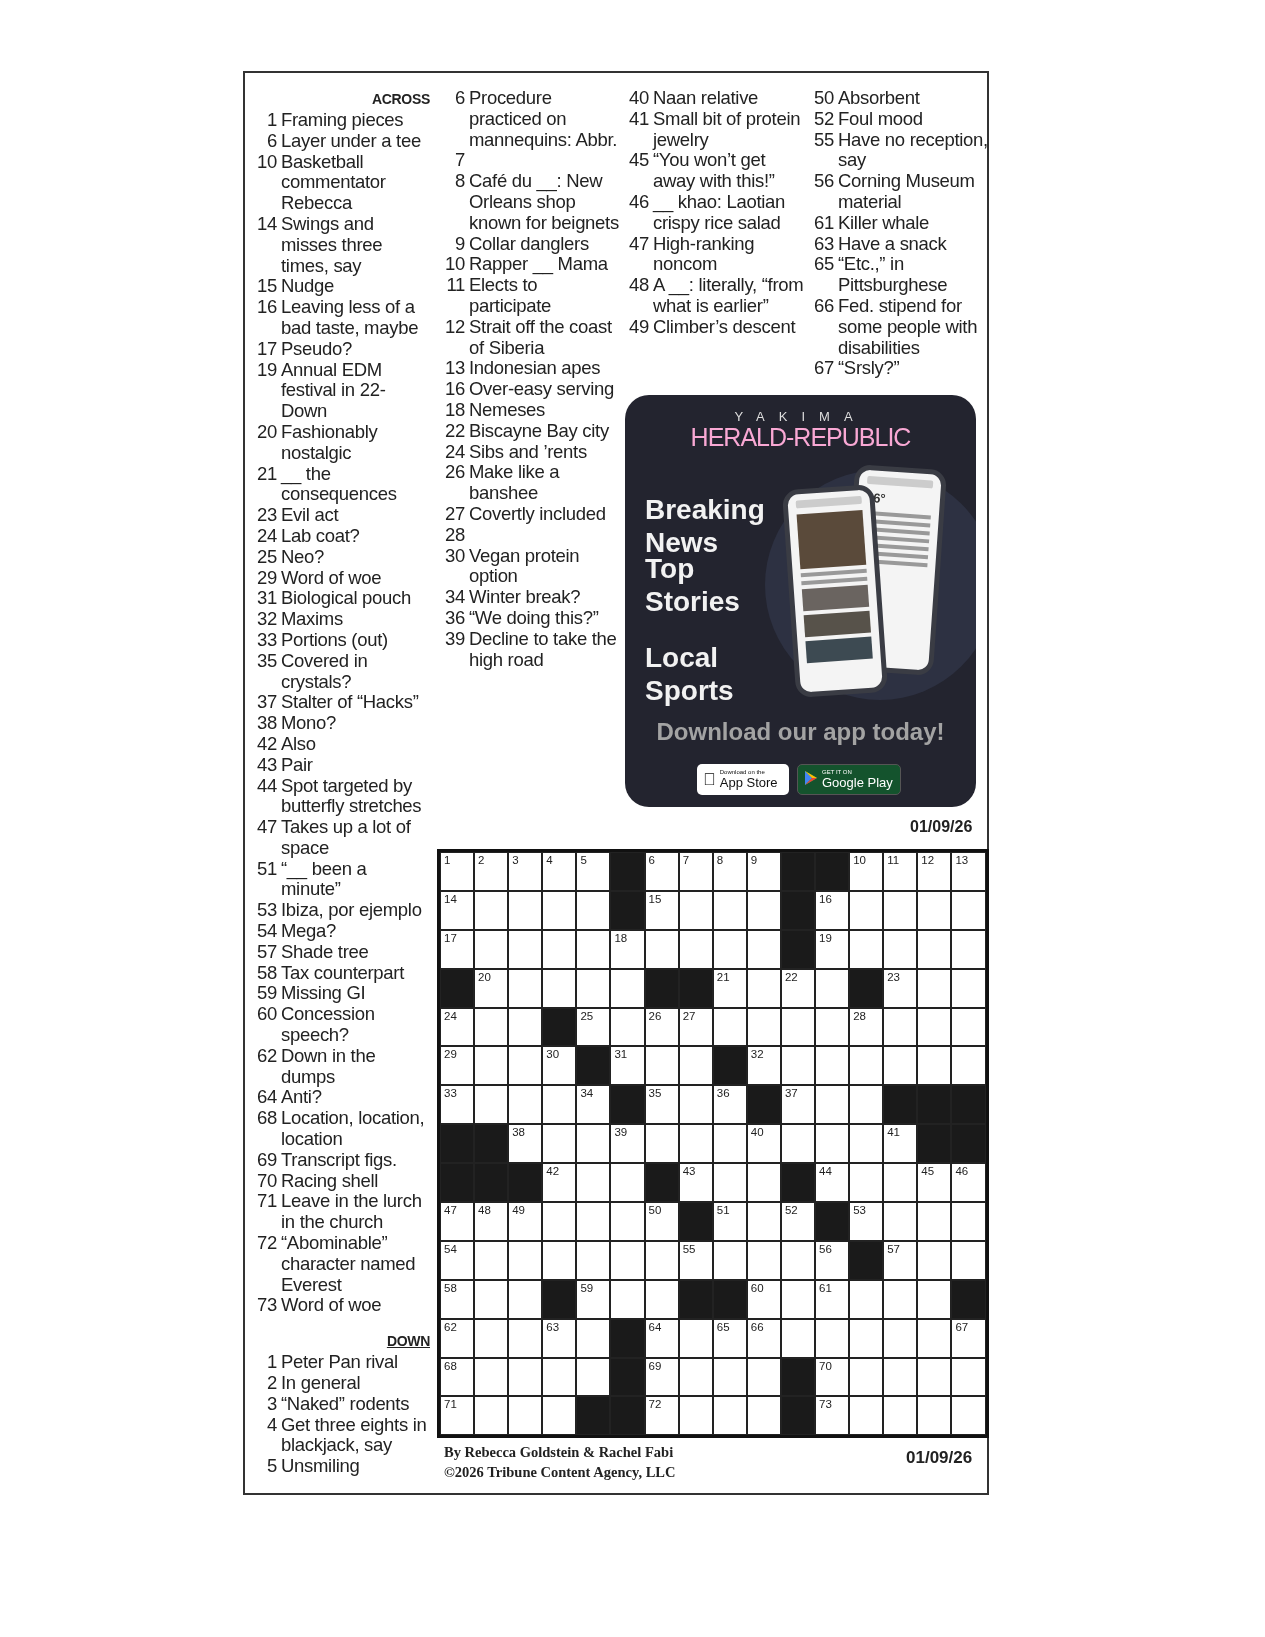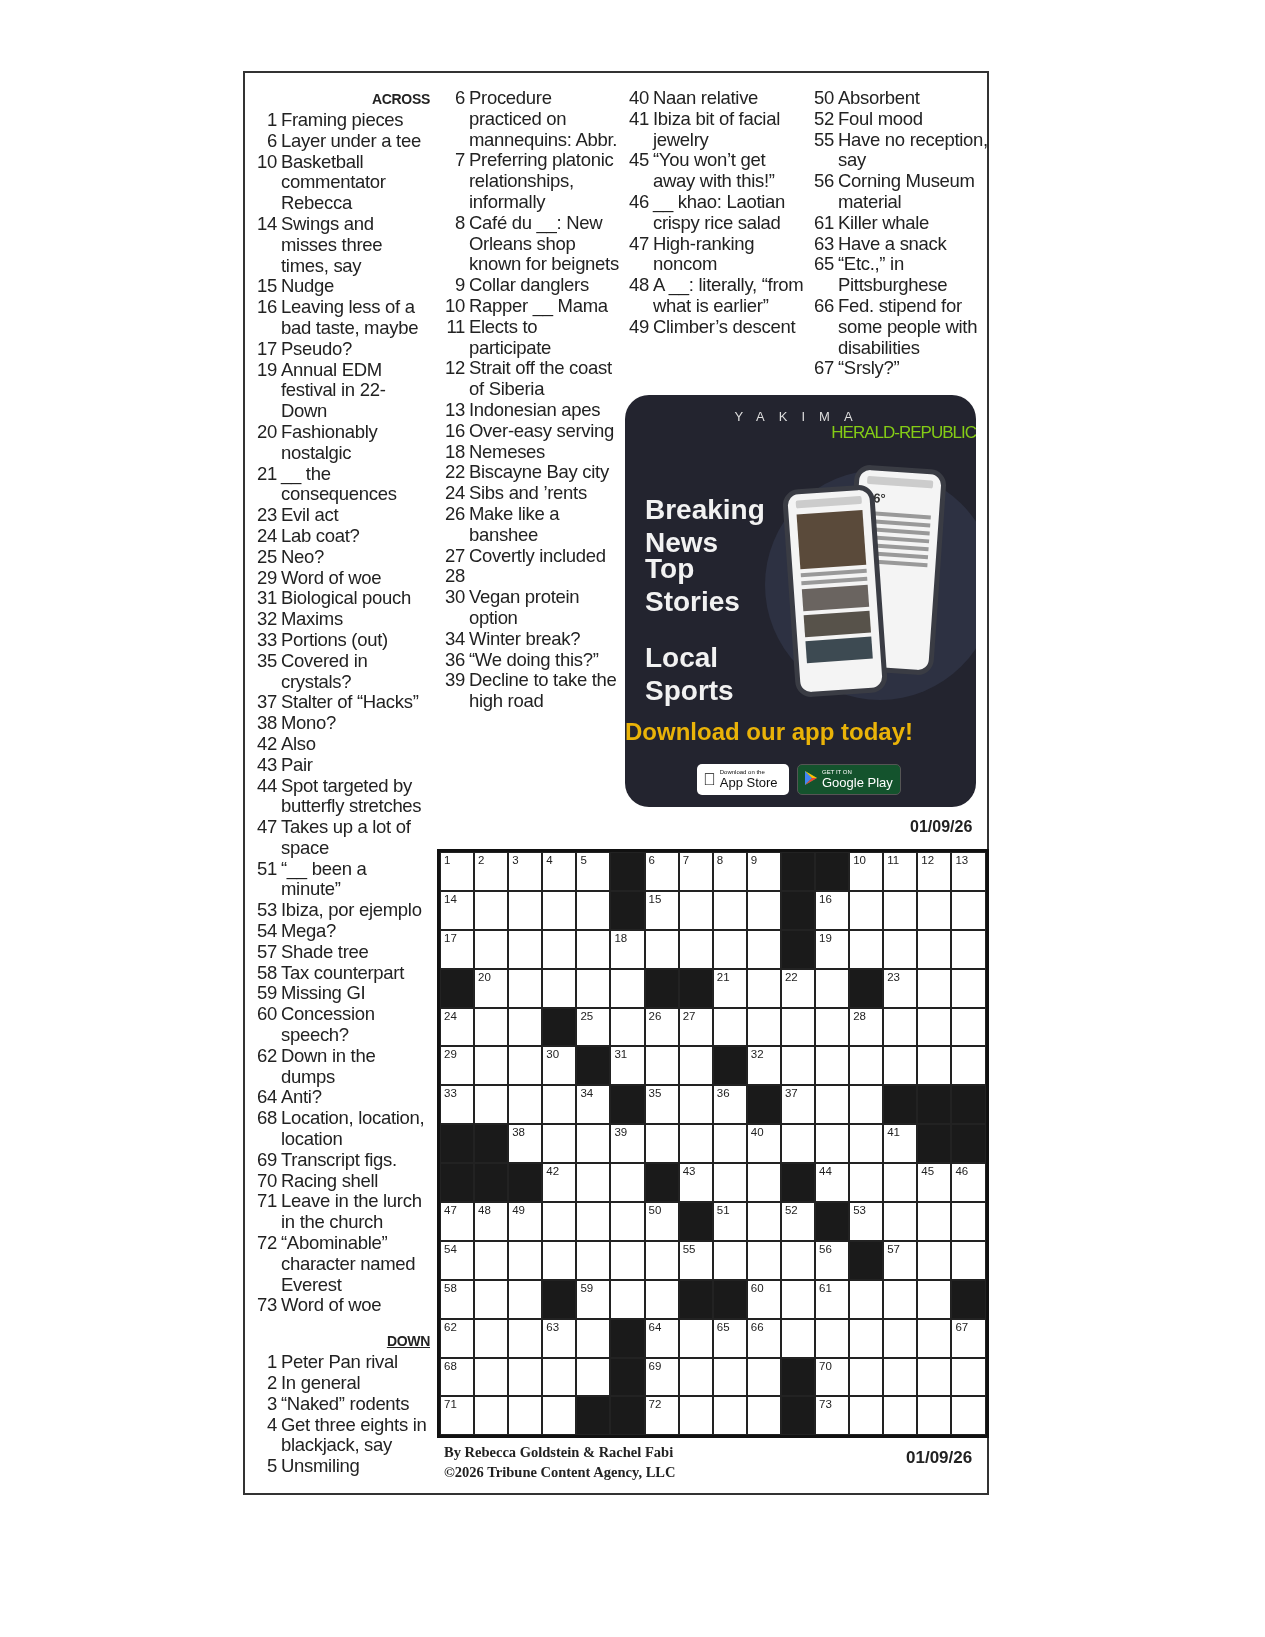--- a/index.html
+++ b/index.html
@@ -14,28 +14,28 @@
   #colA .n{width:22px;}
   #colB{left:441px;top:88px;width:180px;}
   #colB .n{width:24px;}
   #colC{left:625px;top:88px;width:180px;}
   #colC .n{width:24px;}
   #colD{left:810px;top:88px;width:178px;}
   #colD .n{width:24px;}
   .down-head{margin-top:14px !important;text-decoration:underline;}
   .ad{position:absolute;left:625px;top:395px;width:351px;height:412px;background:#23242f;color:#fff;overflow:hidden;border-radius:24px;}
   .ad .brand-top{position:absolute;top:14px;left:0;width:100%;text-align:center;font-size:13px;letter-spacing:14px;color:#ddd;}
-  .ad .brand{position:absolute;top:28px;left:0;width:100%;text-align:right;font-size:17px;letter-spacing:-1px;color:#84cc16;}
+  .ad .brand{position:absolute;top:28px;left:0;width:100%;text-align:center;font-size:25px;letter-spacing:-1px;color:#f9a8d4;}
   .ad .head{position:absolute;left:20px;font-size:28px;font-weight:bold;line-height:33px;color:#f2f2f2;}
   .ad .glow{position:absolute;left:140px;top:75px;width:230px;height:230px;border-radius:50%;background:#2d3142;}
   .phone{position:absolute;border:5px solid #3a3c44;border-radius:16px;background:#f4f4f4;}
   .phone .bar{height:8px;margin:6px 8px;background:#ccc;border-radius:2px;}
   .phone .img{margin:4px 8px;height:40px;background:#5a4a3a;}
   .phone .line{height:4px;margin:4px 8px;background:#999;}
-  .ad .cta{position:absolute;top:323px;left:0;width:100%;font-size:24px;font-weight:bold;color:#eab308;}
+  .ad .cta{position:absolute;top:323px;left:0;width:100%;text-align:center;font-size:24px;font-weight:bold;color:#a3a3a3;}
   .store{position:absolute;top:369px;height:31px;border-radius:5px;font-size:13px;display:flex;align-items:center;gap:4px;padding:0 6px;box-sizing:border-box;}
   .store small{display:block;font-size:6px;line-height:7px;}
   .store b{display:block;font-weight:normal;line-height:14px;}
   .date-top{position:absolute;left:910px;top:818px;font-size:16px;font-weight:bold;}
   .grid{position:absolute;left:437px;top:849px;display:grid;grid-template-columns:repeat(16,34.1px);grid-template-rows:repeat(15,38.9px);border:3px solid #111;box-sizing:content-box;background:#111;gap:0;}
   .cell{border:1px solid #222;background:#fff;position:relative;box-sizing:border-box;}
   .cell.black{background:#1a1a1a;}
   .cell .num{position:absolute;left:3px;top:1px;font-size:11.5px;color:#222;}
   .byline{position:absolute;left:444px;top:1442px;font-family:"Liberation Serif",serif;font-weight:bold;font-size:14.5px;line-height:20px;}
   .date-bot{position:absolute;left:906px;top:1448px;font-size:17px;font-weight:bold;}
@@ -231,21 +231,20 @@
 </div>
 
 <div class="col" id="colB">
   <div>
       <div class="clue">
         <span class="n">6</span>
         <span class="t">Procedure practiced on mannequins: Abbr.</span>
       </div>
       <div class="clue">
         <span class="n">7</span>
-        <span class="t">Preferring platonic relationships, informally</span>
       </div>
       <div class="clue">
         <span class="n">8</span>
         <span class="t">Café du __: New Orleans shop known for beignets</span>
       </div>
       <div class="clue">
         <span class="n">9</span>
         <span class="t">Collar danglers</span>
       </div>
       <div class="clue">
@@ -311,21 +310,21 @@
 </div>
 
 <div class="col" id="colC">
   <div>
       <div class="clue">
         <span class="n">40</span>
         <span class="t">Naan relative</span>
       </div>
       <div class="clue">
         <span class="n">41</span>
-        <span class="t">Ibiza bit of facial jewelry</span>
+        <span class="t">Small bit of protein jewelry</span>
       </div>
       <div class="clue">
         <span class="n">45</span>
         <span class="t">“You won’t get away with this!”</span>
       </div>
       <div class="clue">
         <span class="n">46</span>
         <span class="t">__ khao: Laotian crispy rice salad</span>
       </div>
       <div class="clue">

